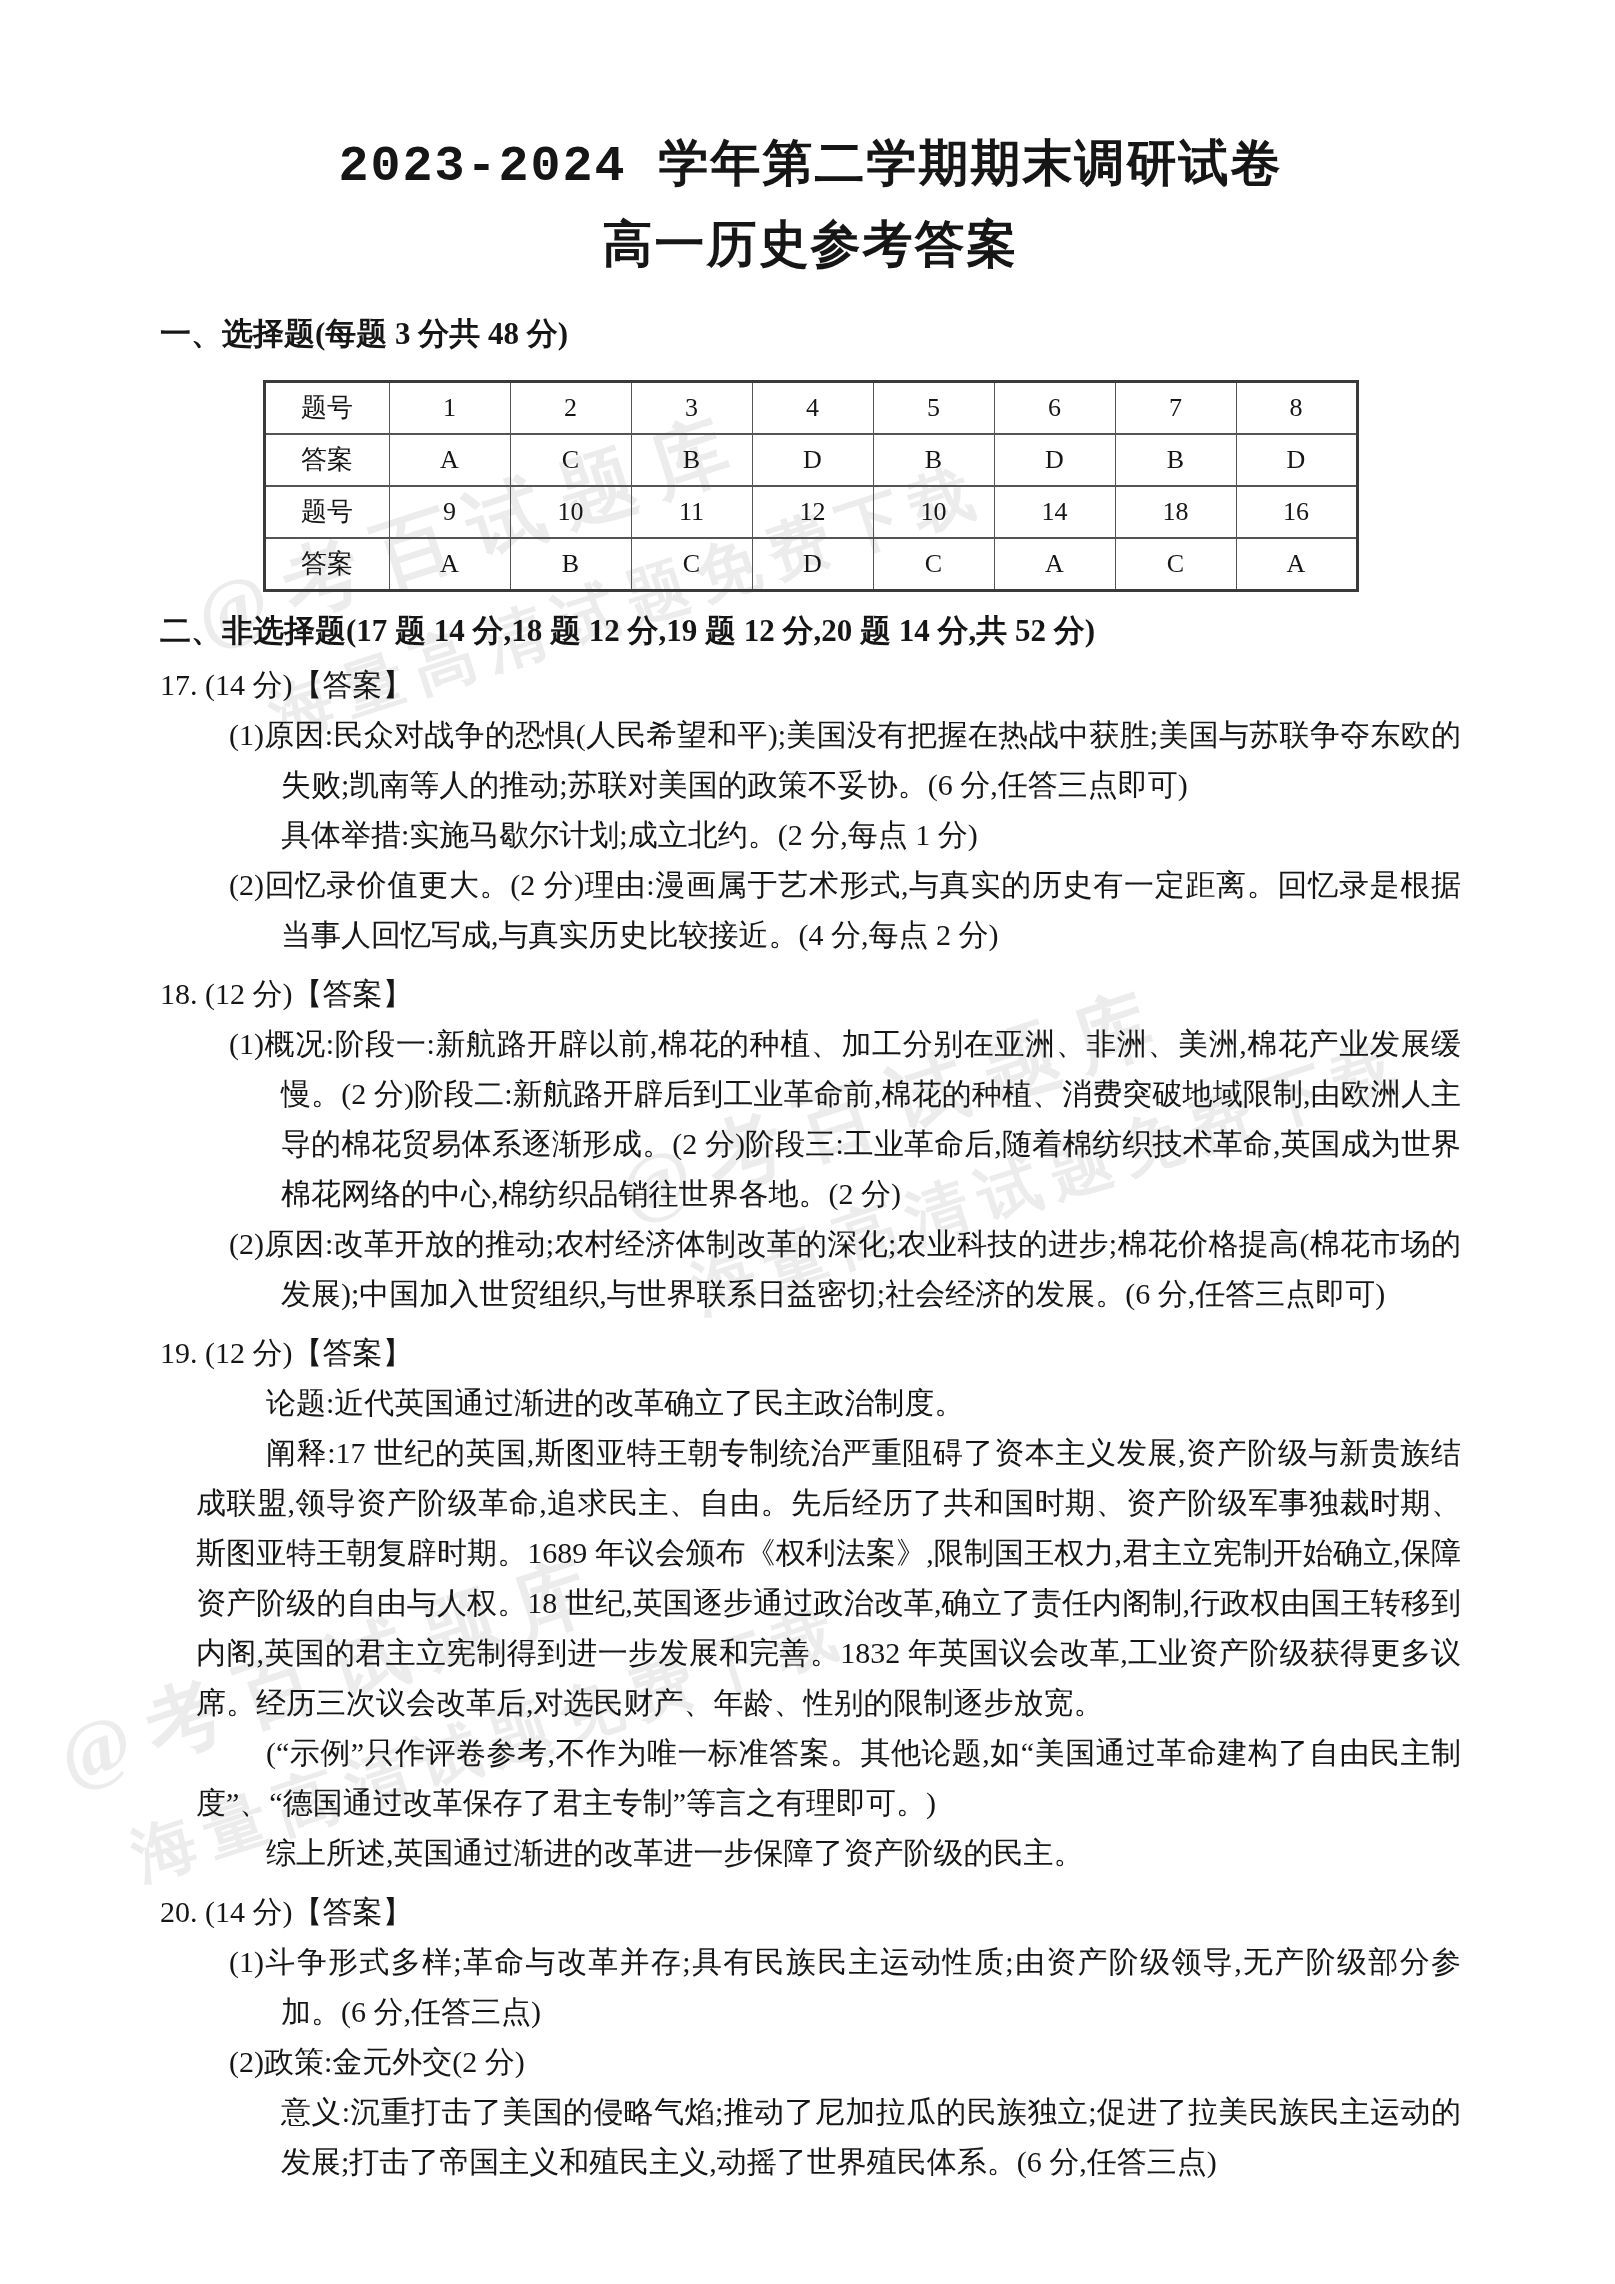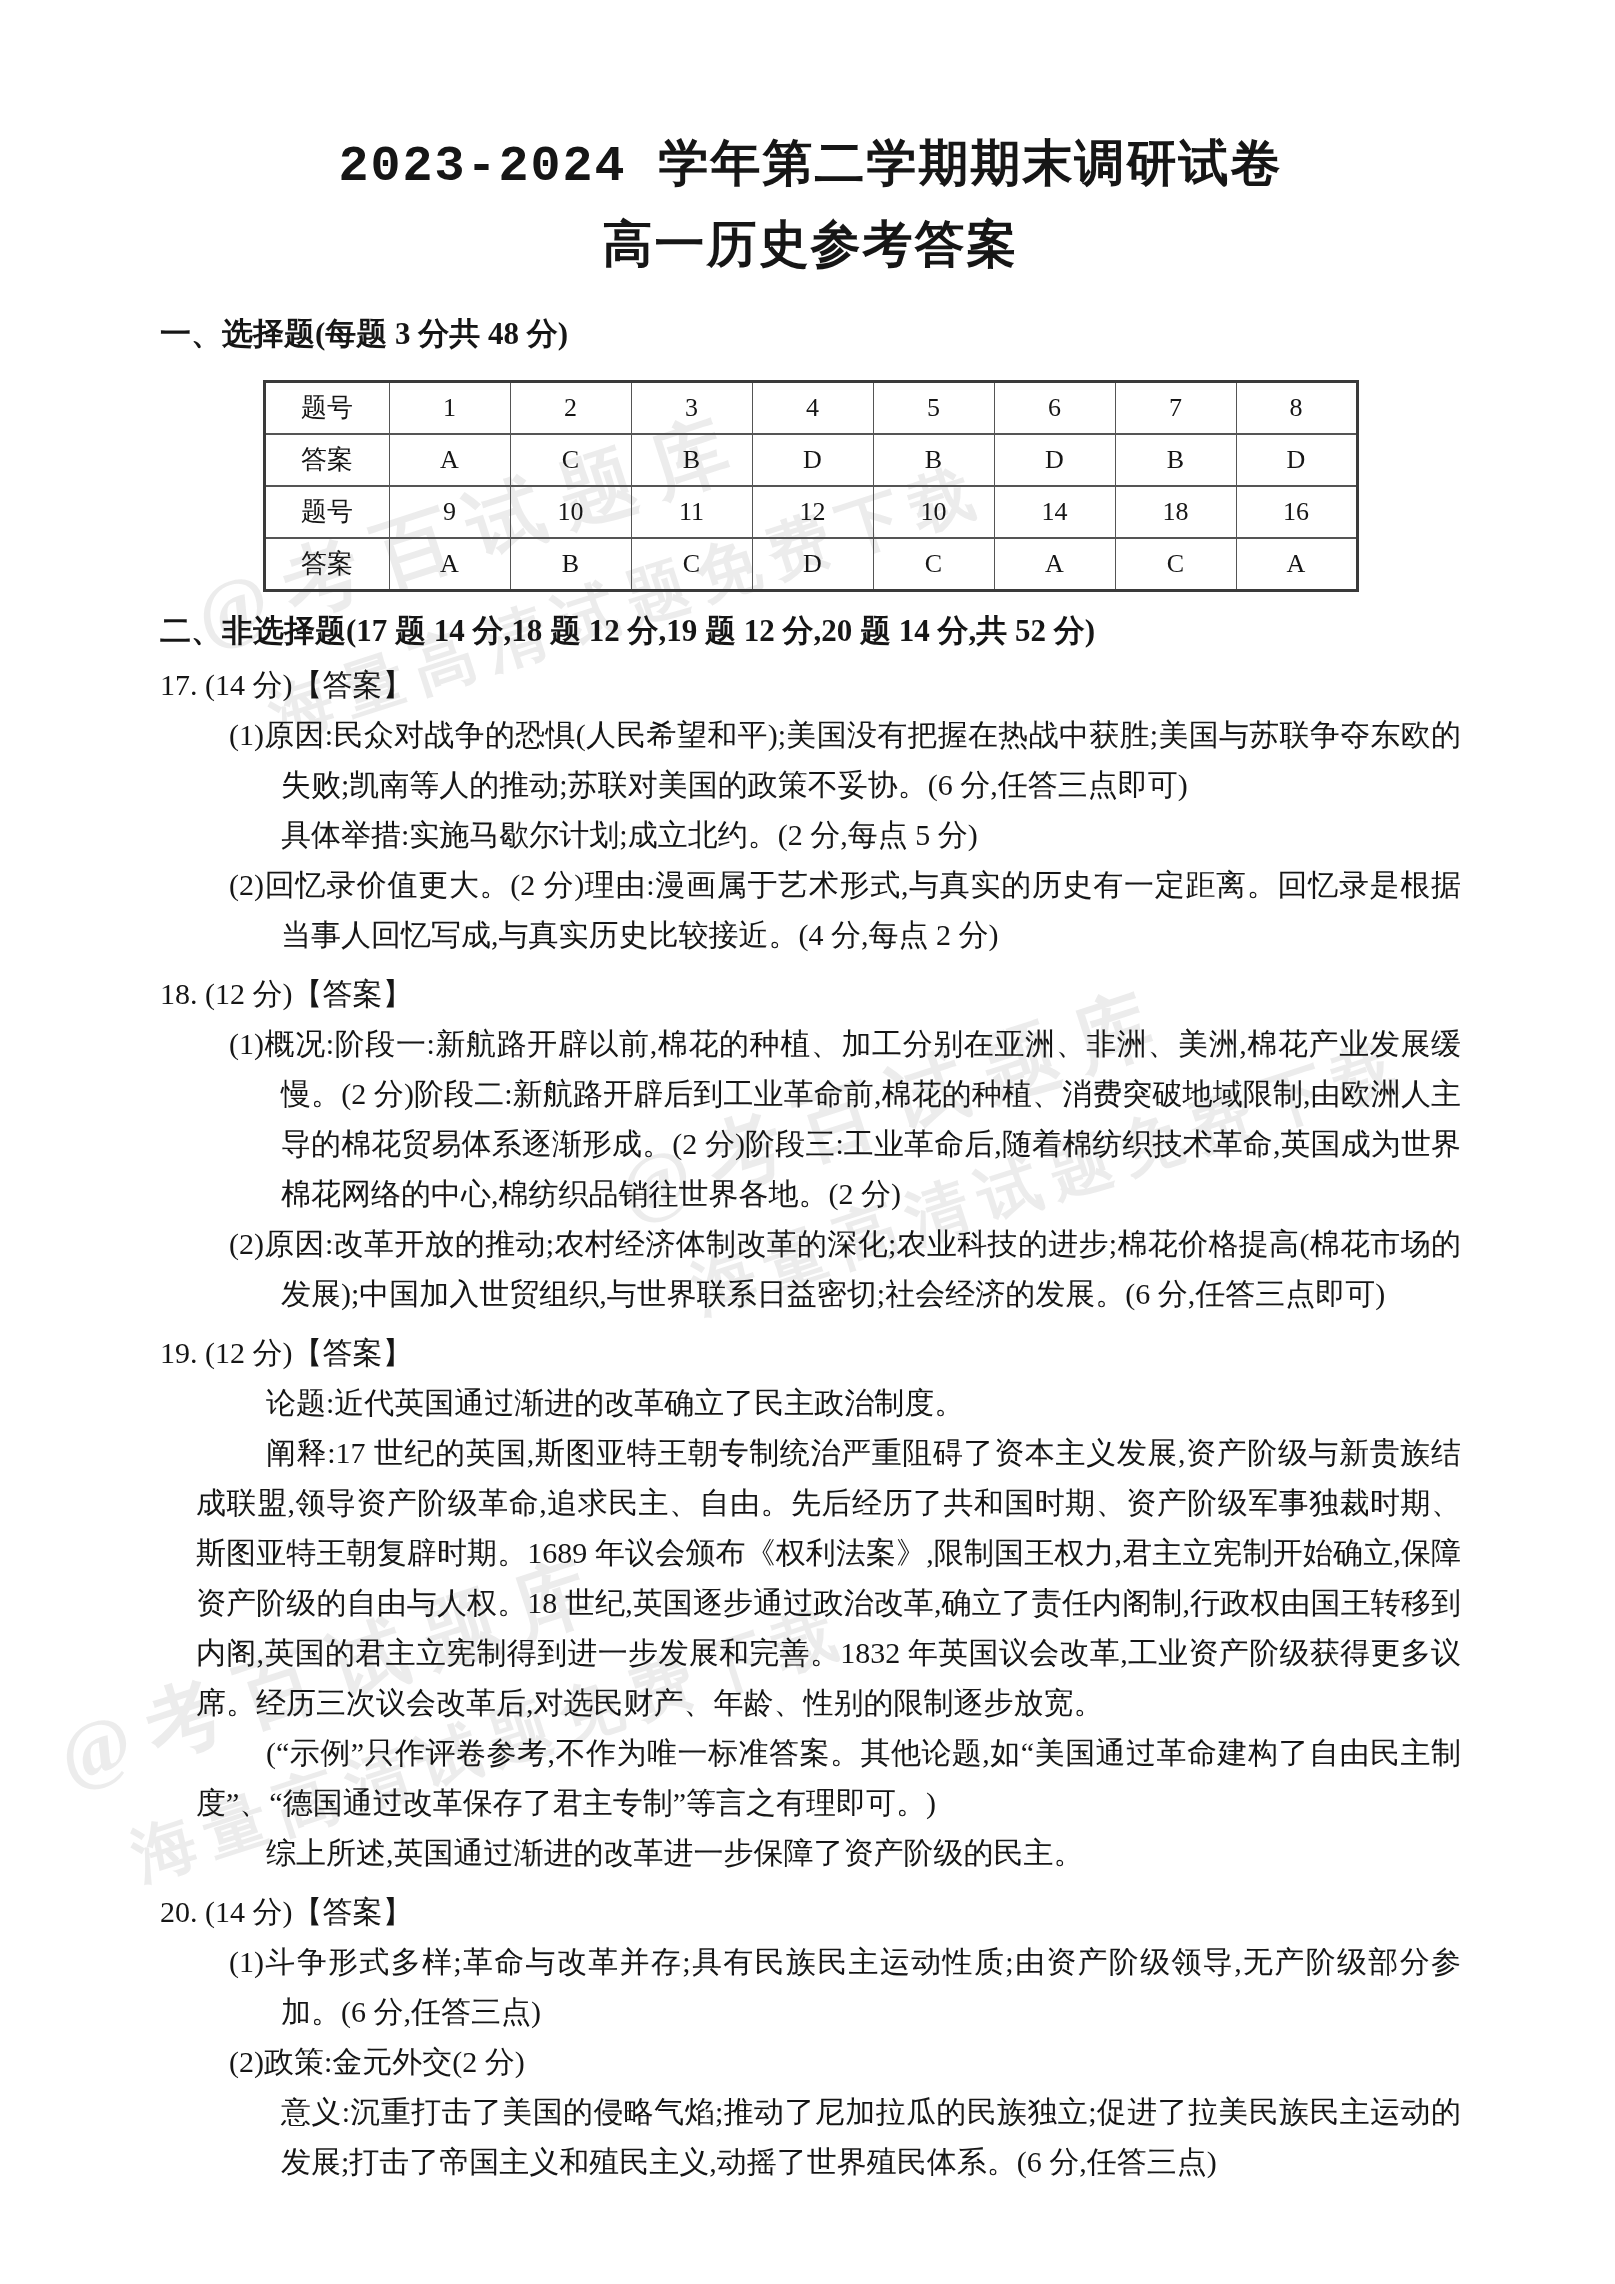--- a/index.html
+++ b/index.html
@@ -158,21 +158,21 @@
           <td>C</td>
           <td>A</td>
         </tr>
       </tbody>
     </table>
 
     <div class="sec-heading tight">二、非选择题(17 题 14 分,18 题 12 分,19 题 12 分,20 题 14 分,共 52 分)</div>
 
     <div class="q-heading">17. (14 分)【答案】</div>
     <div class="para item">(1)原因:民众对战争的恐惧(人民希望和平);美国没有把握在热战中获胜;美国与苏联争夺东欧的失败;凯南等人的推动;苏联对美国的政策不妥协。(6 分,任答三点即可)</div>
-    <div class="para sub">具体举措:实施马歇尔计划;成立北约。(2 分,每点 5 分)</div>
+    <div class="para sub">具体举措:实施马歇尔计划;成立北约。(2 分,每点 1 分)</div>
     <div class="para item">(2)回忆录价值更大。(2 分)理由:漫画属于艺术形式,与真实的历史有一定距离。回忆录是根据当事人回忆写成,与真实历史比较接近。(4 分,每点 2 分)</div>
 
     <div class="q-heading">18. (12 分)【答案】</div>
     <div class="para item">(1)概况:阶段一:新航路开辟以前,棉花的种植、加工分别在亚洲、非洲、美洲,棉花产业发展缓慢。(2 分)阶段二:新航路开辟后到工业革命前,棉花的种植、消费突破地域限制,由欧洲人主导的棉花贸易体系逐渐形成。(2 分)阶段三:工业革命后,随着棉纺织技术革命,英国成为世界棉花网络的中心,棉纺织品销往世界各地。(2 分)</div>
     <div class="para item">(2)原因:改革开放的推动;农村经济体制改革的深化;农业科技的进步;棉花价格提高(棉花市场的发展);中国加入世贸组织,与世界联系日益密切;社会经济的发展。(6 分,任答三点即可)</div>
 
     <div class="q-heading">19. (12 分)【答案】</div>
     <div class="para indent2">论题:近代英国通过渐进的改革确立了民主政治制度。</div>
     <div class="para indent2">阐释:17 世纪的英国,斯图亚特王朝专制统治严重阻碍了资本主义发展,资产阶级与新贵族结成联盟,领导资产阶级革命,追求民主、自由。先后经历了共和国时期、资产阶级军事独裁时期、斯图亚特王朝复辟时期。1689 年议会颁布《权利法案》,限制国王权力,君主立宪制开始确立,保障资产阶级的自由与人权。18 世纪,英国逐步通过政治改革,确立了责任内阁制,行政权由国王转移到内阁,英国的君主立宪制得到进一步发展和完善。1832 年英国议会改革,工业资产阶级获得更多议席。经历三次议会改革后,对选民财产、年龄、性别的限制逐步放宽。</div>
     <div class="para indent2">(“示例”只作评卷参考,不作为唯一标准答案。其他论题,如“美国通过革命建构了自由民主制度”、“德国通过改革保存了君主专制”等言之有理即可。)</div>

